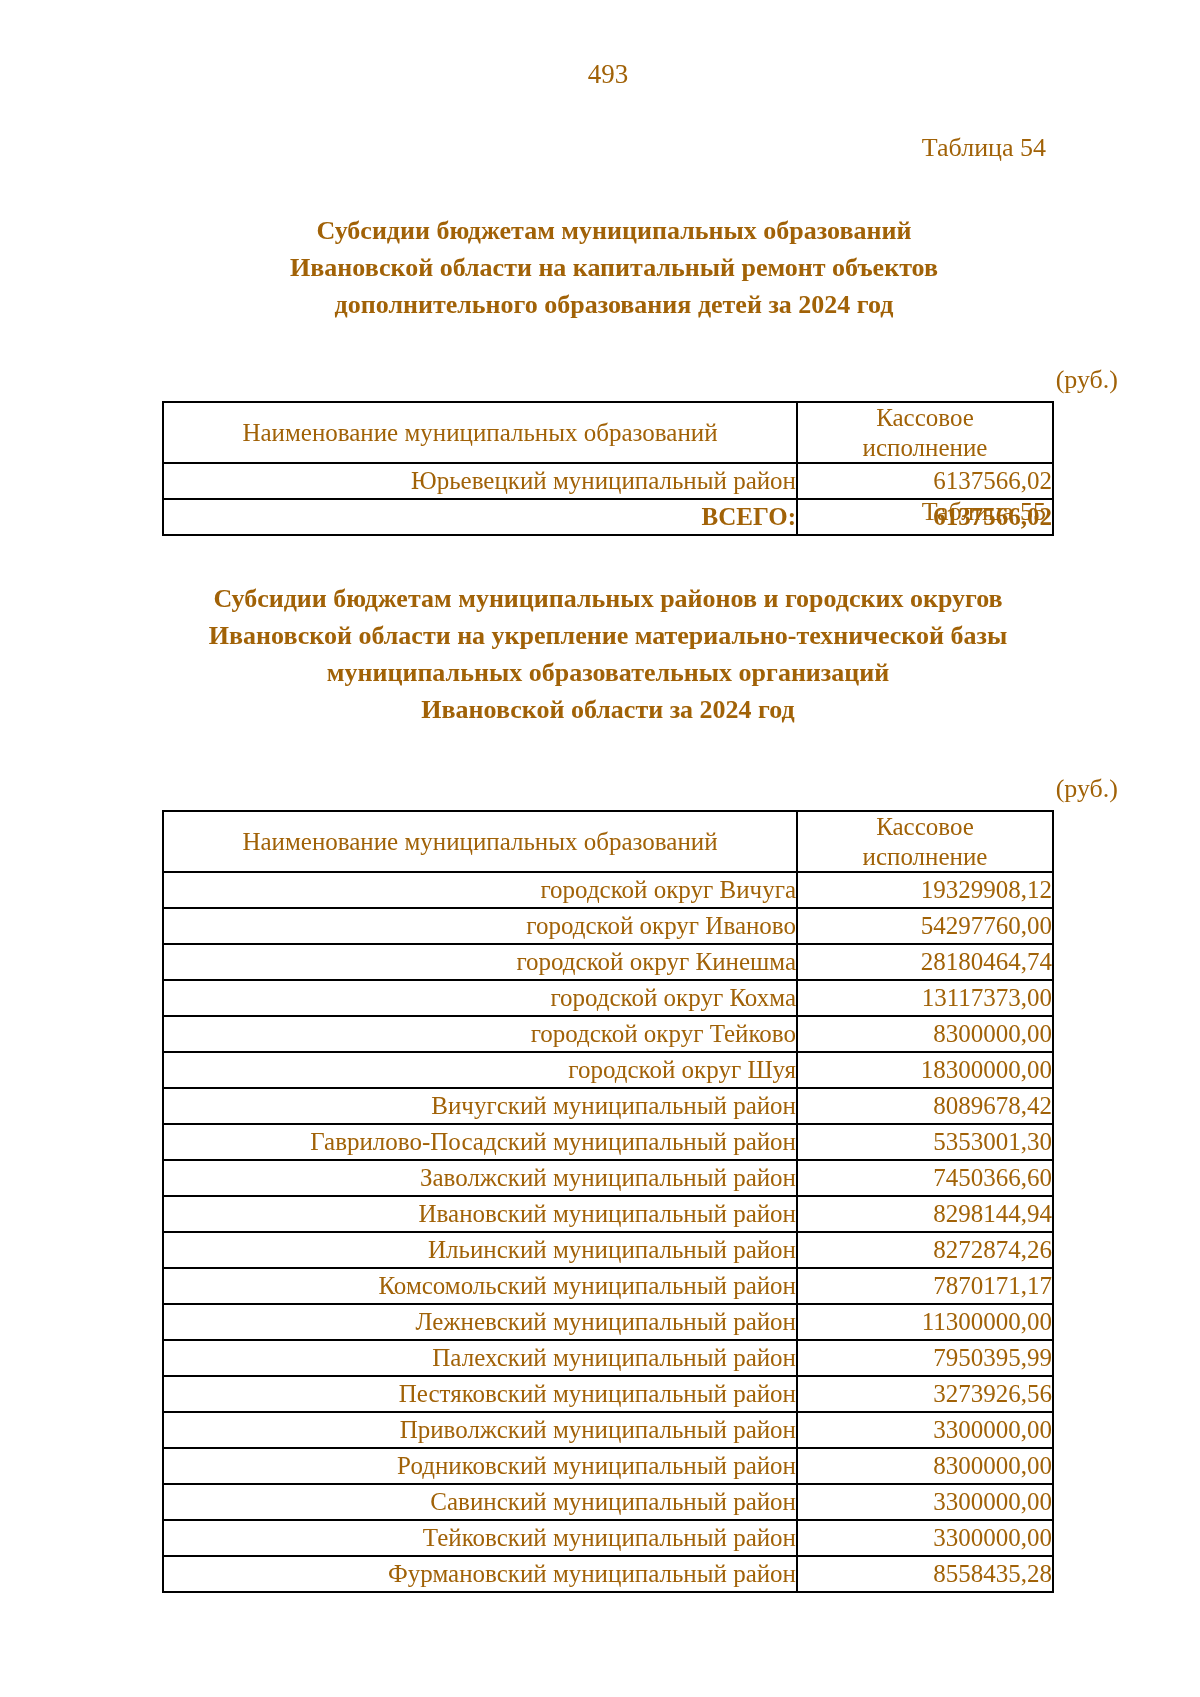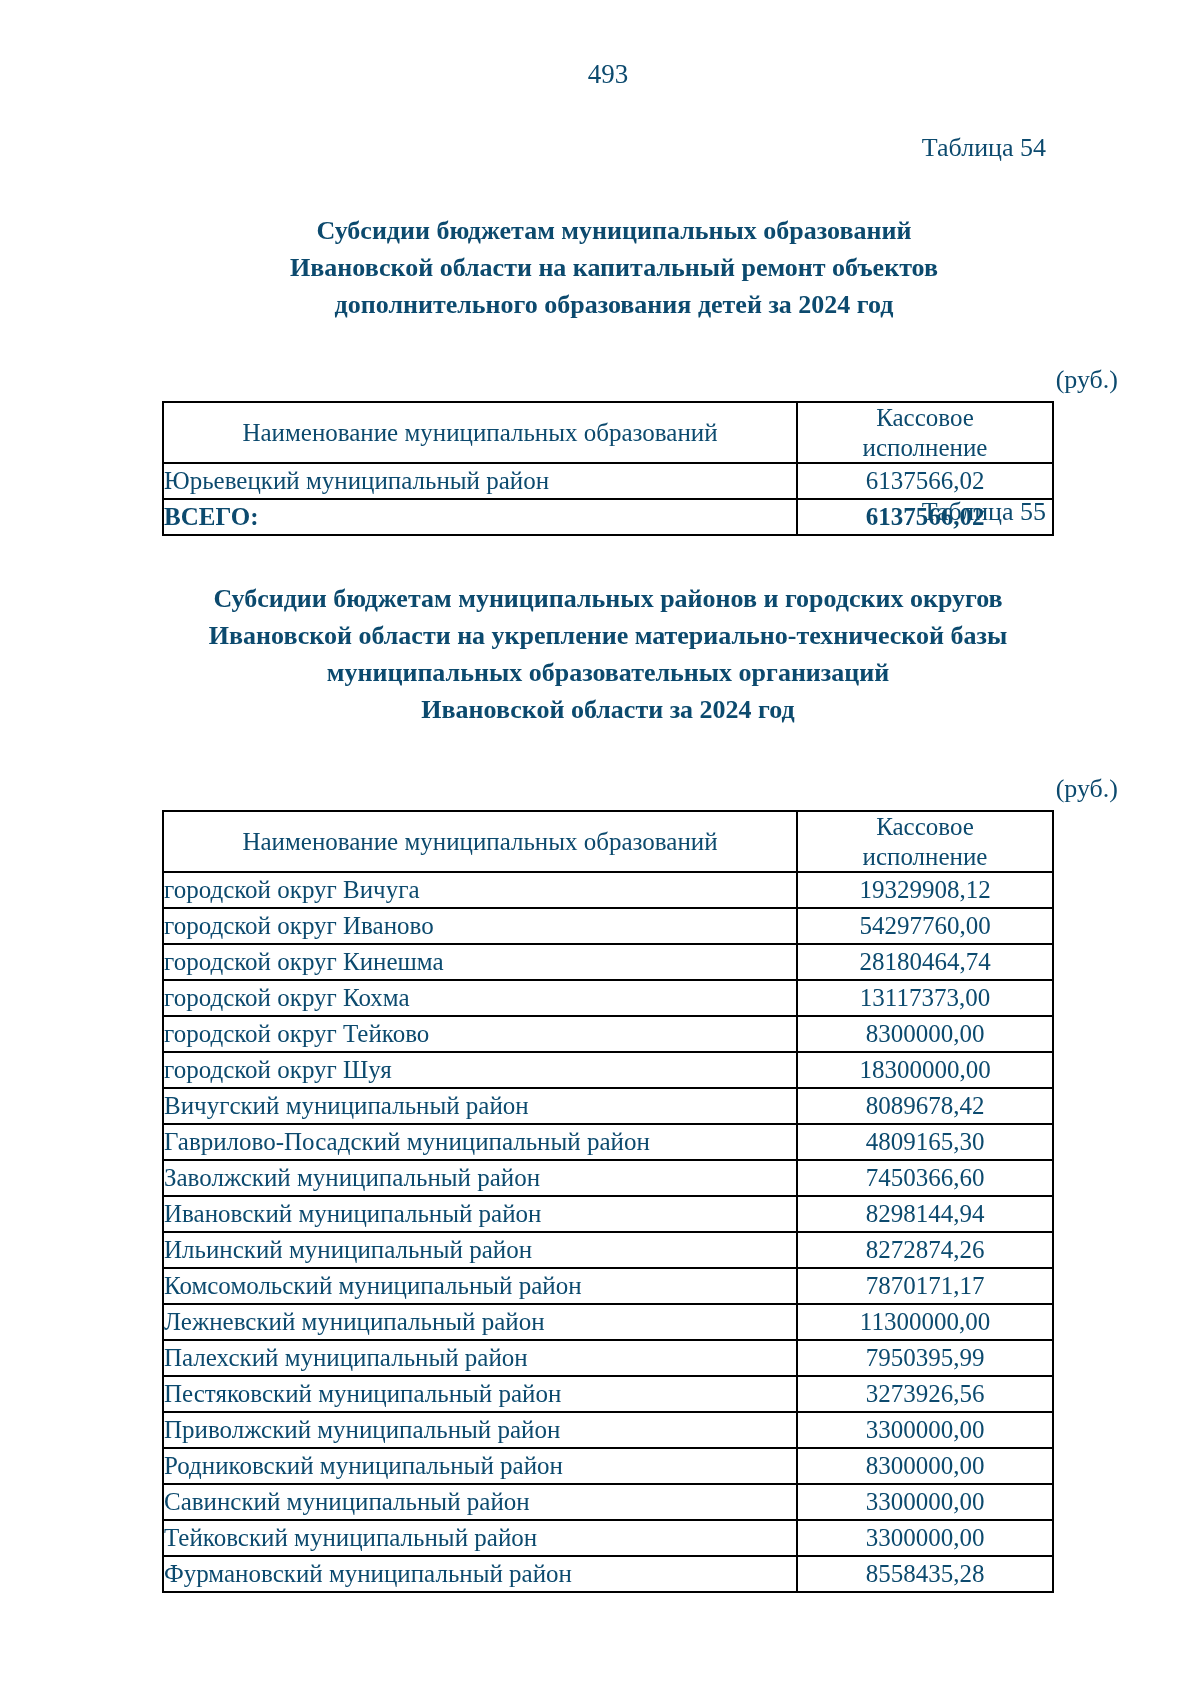--- a/index.html
+++ b/index.html
@@ -7,21 +7,21 @@
     padding: 0;
     background: #ffffff;
   }
   .page {
     position: relative;
     width: 1184px;
     height: 1697px;
     margin: 0 auto;
     background: #ffffff;
     font-family: "Liberation Serif", "DejaVu Serif", serif;
-    color: #0c4a6e;
+    color: #a16207;
     box-sizing: border-box;
     overflow: hidden;
   }
   .page-number {
     position: absolute;
     top: 58px;
     left: 0;
     width: 1200px;
     text-align: center;
     font-size: 27px;
@@ -71,28 +71,28 @@
     line-height: 1.18;
   }
   .hdr-value {
     text-align: center;
     padding: 3px 6px 2px 6px;
     line-height: 1.18;
   }
   .hdr-value .l1 { display: block; }
   .hdr-value .l2 { display: block; }
   td.name-cell {
-    text-align: left;
+    text-align: right;
     padding: 2px 6px 3px 10px;
     line-height: 1.2;
     height: 34px;
     margin-left: 16px;
   }
   td.value-cell {
-    text-align: center;
+    text-align: right;
     padding: 2px 6px 3px 6px;
     line-height: 1.2;
     height: 34px;
   }
   tr.total-row td {
     font-weight: bold;
   }
   .block-1 { position: absolute; top: 132px; left: 0; width: 1200px; }
   .block-1 .doc-title { margin-top: 50px; margin-left: 12px; }
   .block-1 .units { margin-top: 40px; }
@@ -202,21 +202,21 @@
             <tr>
               <td class="name-cell">городской округ Шуя</td>
               <td class="value-cell">18300000,00</td>
             </tr>
             <tr>
               <td class="name-cell">Вичугский муниципальный район</td>
               <td class="value-cell">8089678,42</td>
             </tr>
             <tr>
               <td class="name-cell">Гаврилово-Посадский муниципальный район</td>
-              <td class="value-cell">4809165,30</td>
+              <td class="value-cell">5353001,30</td>
             </tr>
             <tr>
               <td class="name-cell">Заволжский муниципальный район</td>
               <td class="value-cell">7450366,60</td>
             </tr>
             <tr>
               <td class="name-cell">Ивановский муниципальный район</td>
               <td class="value-cell">8298144,94</td>
             </tr>
             <tr>

